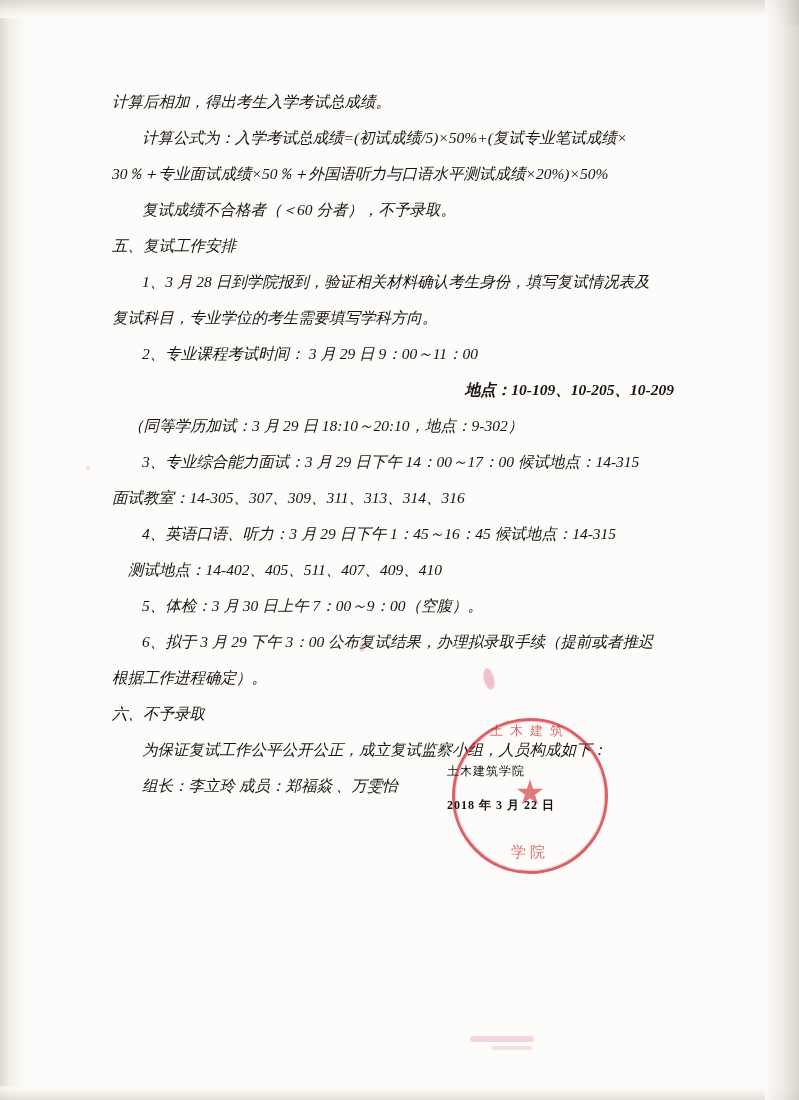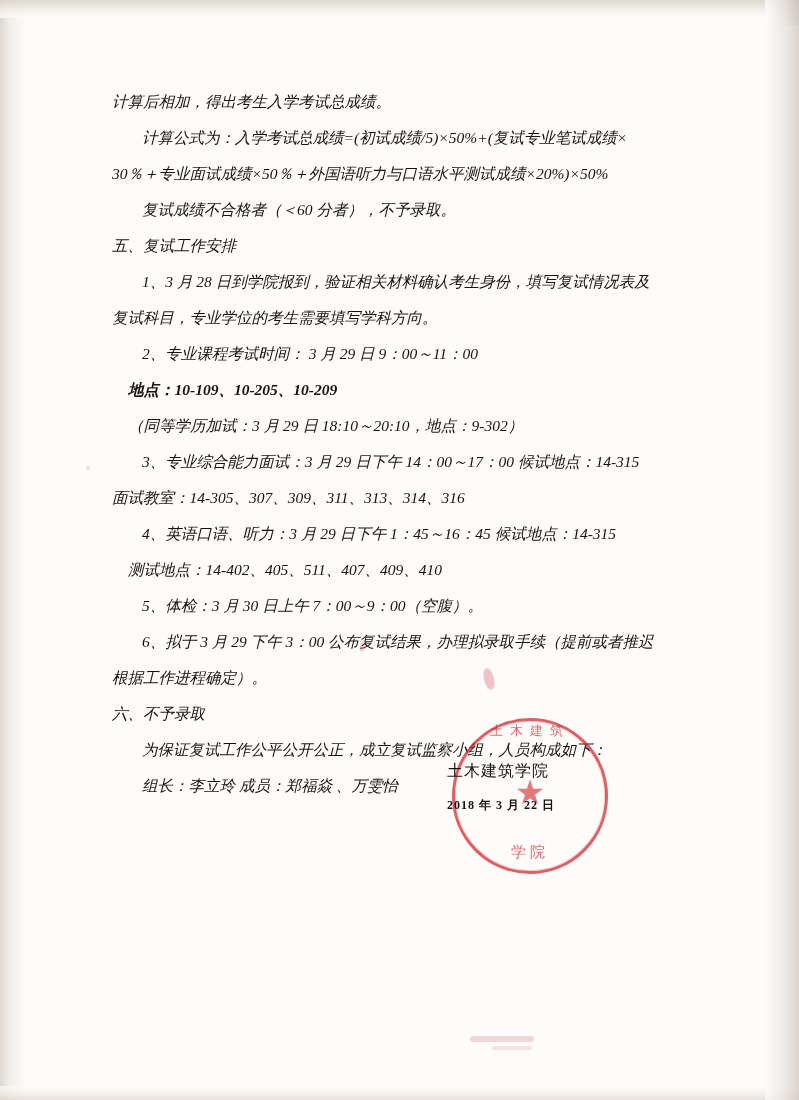--- a/index.html
+++ b/index.html
@@ -67,21 +67,21 @@
     line-height: 36px;
   }
   .p {
     margin: 0;
     white-space: nowrap;
     font-style: italic;
   }
   .ind1 { text-indent: 0; }
   .ind2 { padding-left: 30px; }
   .ind3 { padding-left: 16px; }
-  .bold { font-weight: bold; }
+  .bold { font-weight: bold; text-align: right; }
 
   
   .seal {
     position: absolute;
     left: 452px;
     top: 718px;
     width: 156px;
     height: 156px;
     pointer-events: none;
   }
@@ -112,21 +112,21 @@
   .seal .arc-bottom { bottom: 12px; font-size: 15px; letter-spacing: 4px; }
 
   .sign-block {
     position: absolute;
     left: 447px;
     top: 754px;
     color: #16130f;
     font-family: "Liberation Serif", serif;
   }
   .sign-org {
-    font-size: 16px;
+    font-size: 12px;
     letter-spacing: 1px;
     line-height: 34px;
     white-space: nowrap;
   }
   .sign-date {
     font-size: 12px;
     font-weight: bold;
     letter-spacing: 1px;
     line-height: 34px;
     white-space: nowrap;

